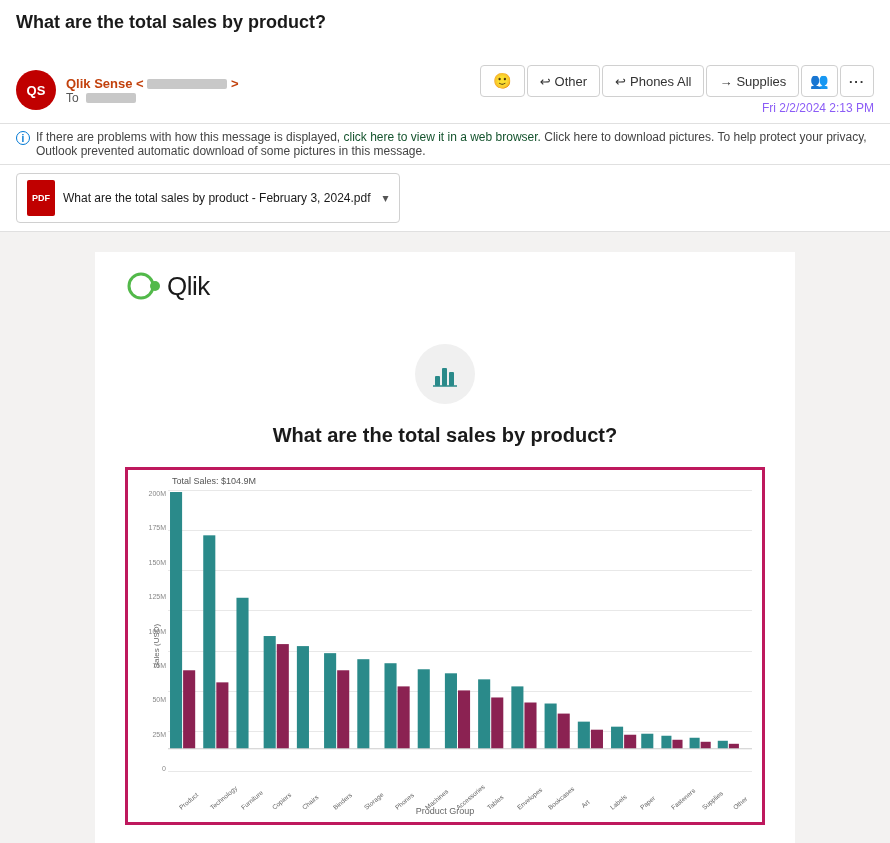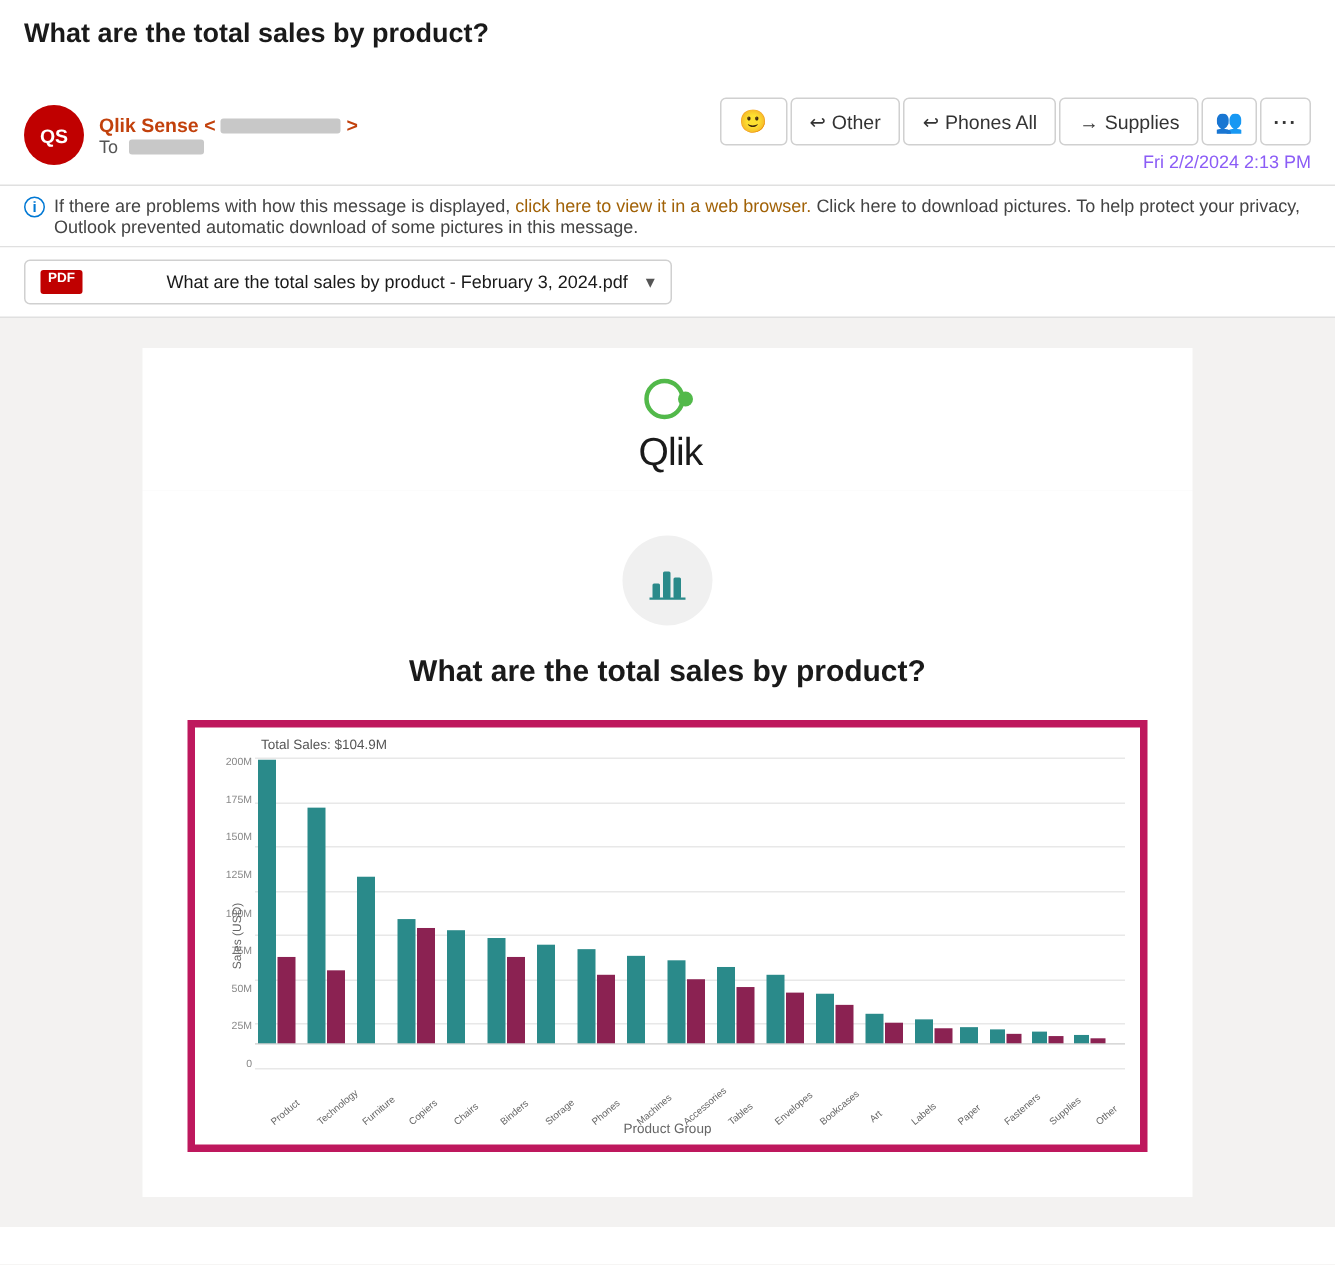--- a/index.html
+++ b/index.html
@@ -142,21 +142,21 @@
       display: flex;
       align-items: center;
       justify-content: center;
       font-size: 10px;
       font-weight: bold;
       flex-shrink: 0;
       margin-top: 1px;
     }
 
     .info-bar a {
-      color: #a16207;
+      color: #14532d;
       text-decoration: none;
     }
 
     
     .attachment-bar {
       padding: 8px 16px;
       border-bottom: 1px solid #e0e0e0;
       background: #fff;
     }
 
@@ -166,40 +166,40 @@
       gap: 8px;
       border: 1px solid #d0d0d0;
       border-radius: 4px;
       padding: 6px 10px;
       cursor: pointer;
       background: #fff;
     }
 
     .pdf-icon {
       width: 28px;
-      height: 16px;
+      height: 36px;
       background: #c00000;
       border-radius: 2px;
       display: flex;
+      align-items: center;
       justify-content: center;
       color: #fff;
       font-size: 9px;
       font-weight: bold;
     }
 
     .attachment-info {
       display: flex;
       flex-direction: column;
     }
 
     .attachment-name {
       font-size: 12px;
       font-weight: 500;
       color: #1a1a1a;
-      margin-left: 48px;
     }
 
     .attachment-size {
       font-size: 11px;
       color: #666;
     }
 
     .attachment-chevron {
       color: #555;
       font-size: 12px;
@@ -216,21 +216,20 @@
       background: #fff;
       padding: 16px 30px 10px 30px;
       max-width: 700px;
       margin: 0 auto;
     }
 
     .qlik-logo {
       display: flex;
       align-items: center;
       gap: 2px;
-      flex-direction: column;
     }
 
     .qlik-logo-text {
       font-size: 26px;
       font-weight: 300;
       color: #1a1a1a;
       letter-spacing: -0.5px;
       margin-left: 4px;
     }
 
@@ -263,23 +262,23 @@
       font-size: 20px;
       font-weight: 700;
       color: #1a1a1a;
       margin-bottom: 20px;
     }
 
     
     .chart-container {
       position: relative;
       width: 100%;
-      height: 288px;
-      background: #fff;
-      border: 5px solid #be185d;
+      height: 358px;
+      background: #fff;
+      border: 3px solid #be185d;
       padding: 20px 10px 50px 40px;
       overflow: hidden;
     }
 
     .chart-label-total {
       font-size: 9px;
       color: #555;
       position: absolute;
       top: 6px;
       left: 44px;

